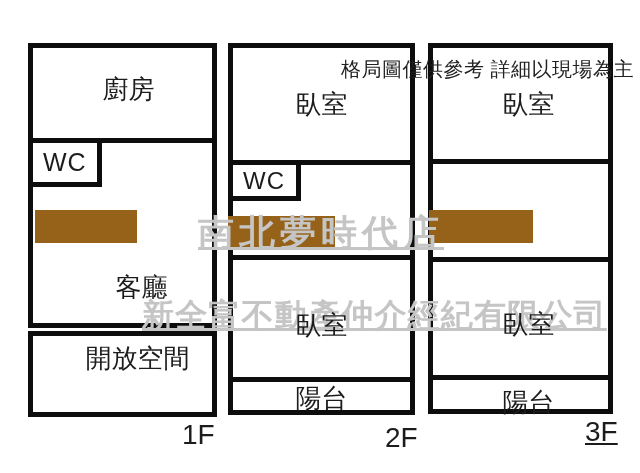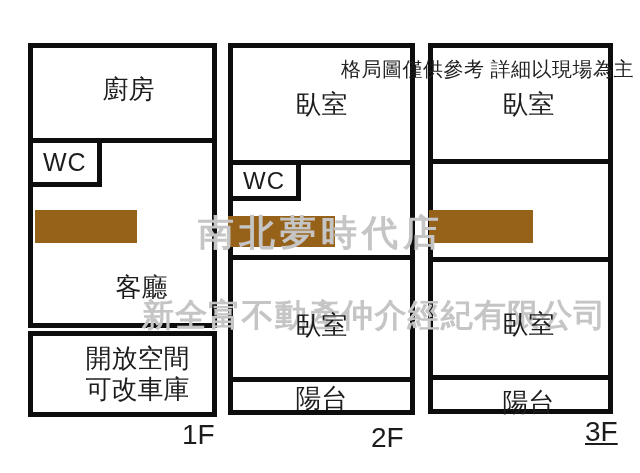--- a/index.html
+++ b/index.html
@@ -15,21 +15,21 @@
          box-sizing:border-box;z-index:1;display:flex;align-items:center;}
   .wcbox span{font-size:25px;color:var(--ink);padding-left:10px;letter-spacing:1px;}
   
   .stairs{position:absolute;background:var(--stairs);z-index:2;}
   
   .room-label{position:absolute;text-align:center;font-size:26px;color:var(--ink);z-index:4;}
   .floor-label{position:absolute;font-size:28px;color:var(--ink);z-index:4;}
   .disclaimer{position:absolute;left:341px;top:8px;font-size:20px;letter-spacing:0.5px;color:#222;z-index:4;margin-top:48px;}
   
   .wm{position:absolute;font-family:"Liberation Serif","DejaVu Serif",serif;font-weight:bold;
-      color:var(--wm);white-space:nowrap;z-index:3;}
+      color:var(--wm);white-space:nowrap;z-index:3;text-decoration:underline;}
   #wm1{left:198px;top:209px;font-size:36px;letter-spacing:5px;}
   #wm2{left:142px;top:294px;font-size:32px;letter-spacing:1.2px;}
 </style>
 </head>
 <body>
 
 <div id="stage" style="--wall: #0d0d0d; --stairs: #96621a; --wm: #c5c5c5;">
 
   <div class="disclaimer">格局圖僅供參考 詳細以現場為主</div>
 
@@ -37,36 +37,35 @@
   <div class="hwall" style="left:33px;top:138px;width:179px;"></div>
   <div class="wcbox" style="left:33px;top:143px;width:69px;height:44px;">
     <span>WC</span>
   </div>
   <div class="stairs" style="left:35px;top:210px;width:102px;height:33px;"></div>
   <div class="room-label" style="left:28px;top:270px;width:189px;padding-left:38px;box-sizing:border-box;">客廳</div>
   <div class="room-label" style="left:28px;top:72px;width:189px;padding-left:12px;box-sizing:border-box;">廚房</div>
   <div class="box" style="left:28px;top:331px;width:189px;height:86px;"></div>
   <div class="room-label" style="left:28px;top:343px;width:189px;line-height:31px;padding-left:30px;box-sizing:border-box;">
     <div>開放空間</div>
-    <div>可改車庫</div>
   </div>
   <div class="floor-label" style="left:182px;top:419px;text-align:right;">1F</div>
 
   <div class="box" style="left:228px;top:43px;width:187px;height:372px;"></div>
   <div class="hwall" style="left:233px;top:160px;width:177px;"></div>
   <div class="hwall" style="left:233px;top:255px;width:177px;"></div>
   <div class="hwall" style="left:233px;top:377px;width:177px;"></div>
   <div class="wcbox" style="left:233px;top:165px;width:68px;height:36px;">
     <span style="font-size:24px;">WC</span>
   </div>
   <div class="stairs" style="left:228px;top:216px;width:107px;height:31px;"></div>
   <div class="room-label" style="left:228px;top:87px;width:187px;">臥室</div>
   <div class="room-label" style="left:228px;top:308px;width:187px;">臥室</div>
   <div class="room-label" style="left:228px;top:381px;width:187px;">陽台</div>
-  <div class="floor-label" style="left:371px;top:422px;">2F</div>
+  <div class="floor-label" style="left:385px;top:422px;">2F</div>
 
   <div class="box" style="left:428px;top:43px;width:185px;height:371px;"></div>
   <div class="hwall" style="left:433px;top:159px;width:175px;"></div>
   <div class="hwall" style="left:433px;top:257px;width:175px;"></div>
   <div class="hwall" style="left:433px;top:375px;width:175px;"></div>
   <div class="stairs" style="left:429px;top:210px;width:104px;height:33px;"></div>
   <div class="room-label" style="left:428px;top:87px;width:185px;padding-left:16px;box-sizing:border-box;">臥室</div>
   <div class="room-label" style="left:428px;top:307px;width:185px;padding-left:16px;box-sizing:border-box;">臥室</div>
   <div class="room-label" style="left:428px;top:385px;width:185px;padding-left:16px;box-sizing:border-box;">陽台</div>
   <div class="floor-label" style="left:585px;top:416px;text-decoration:underline;">3F</div>

